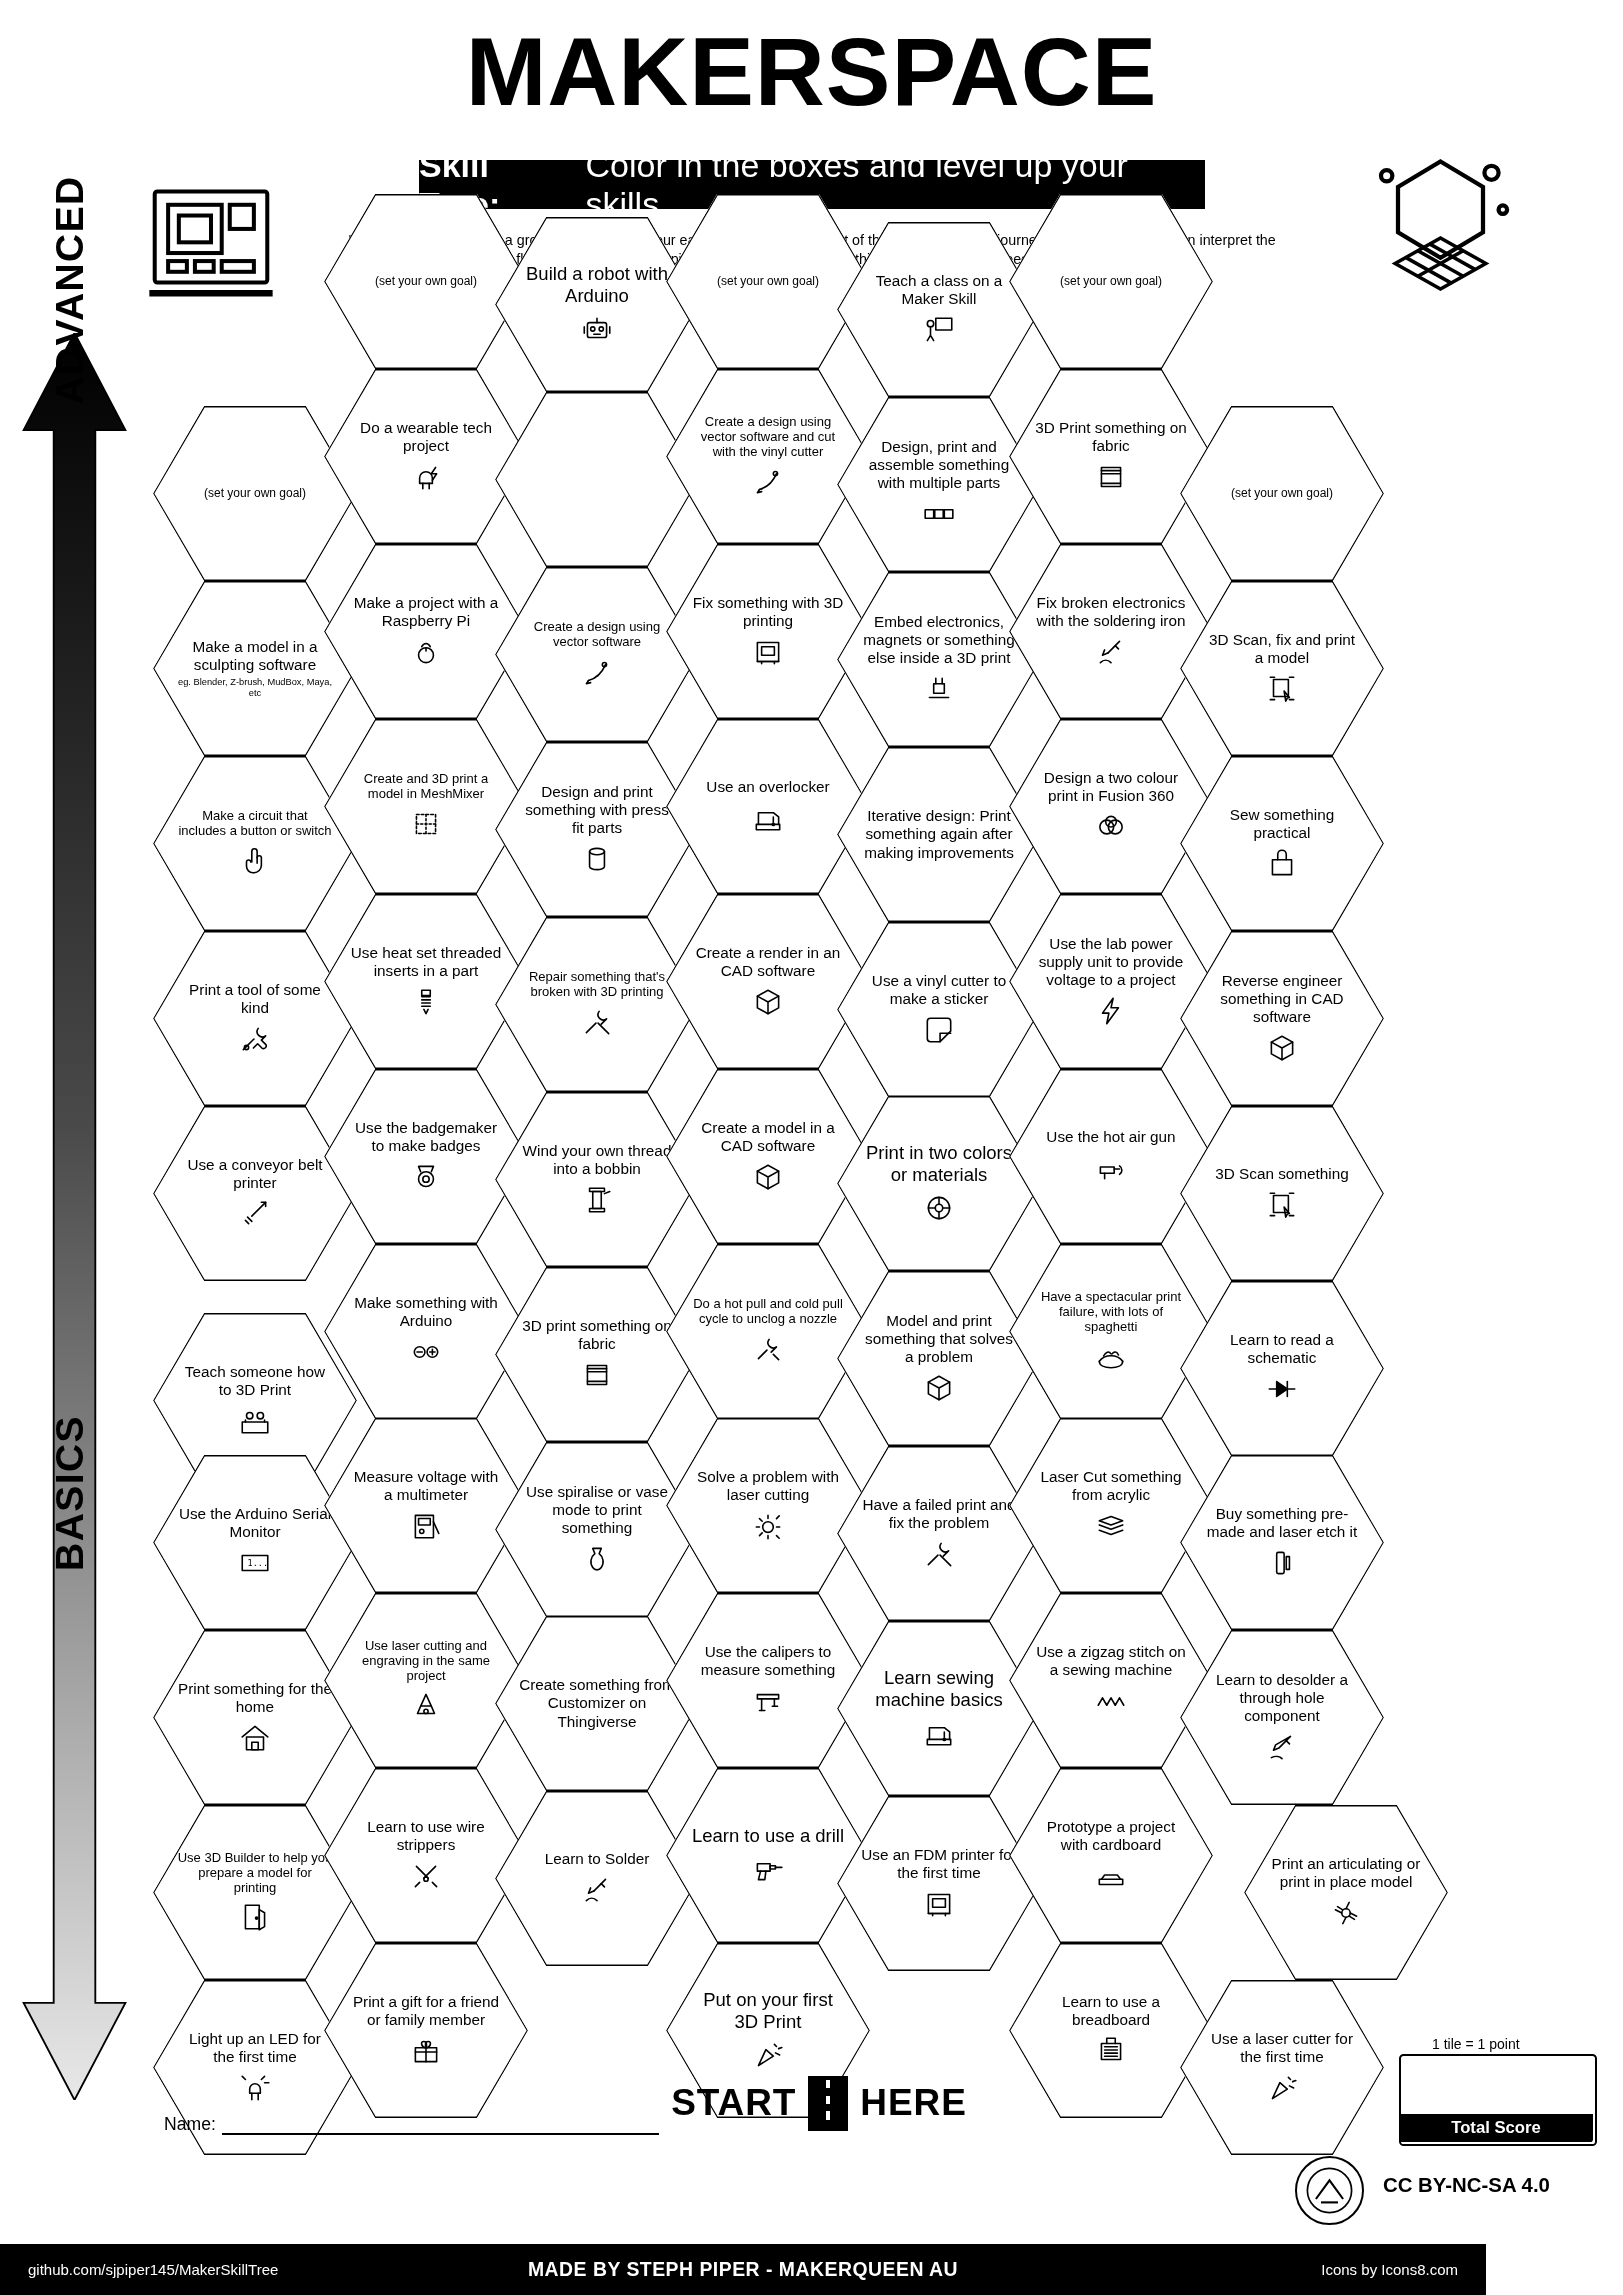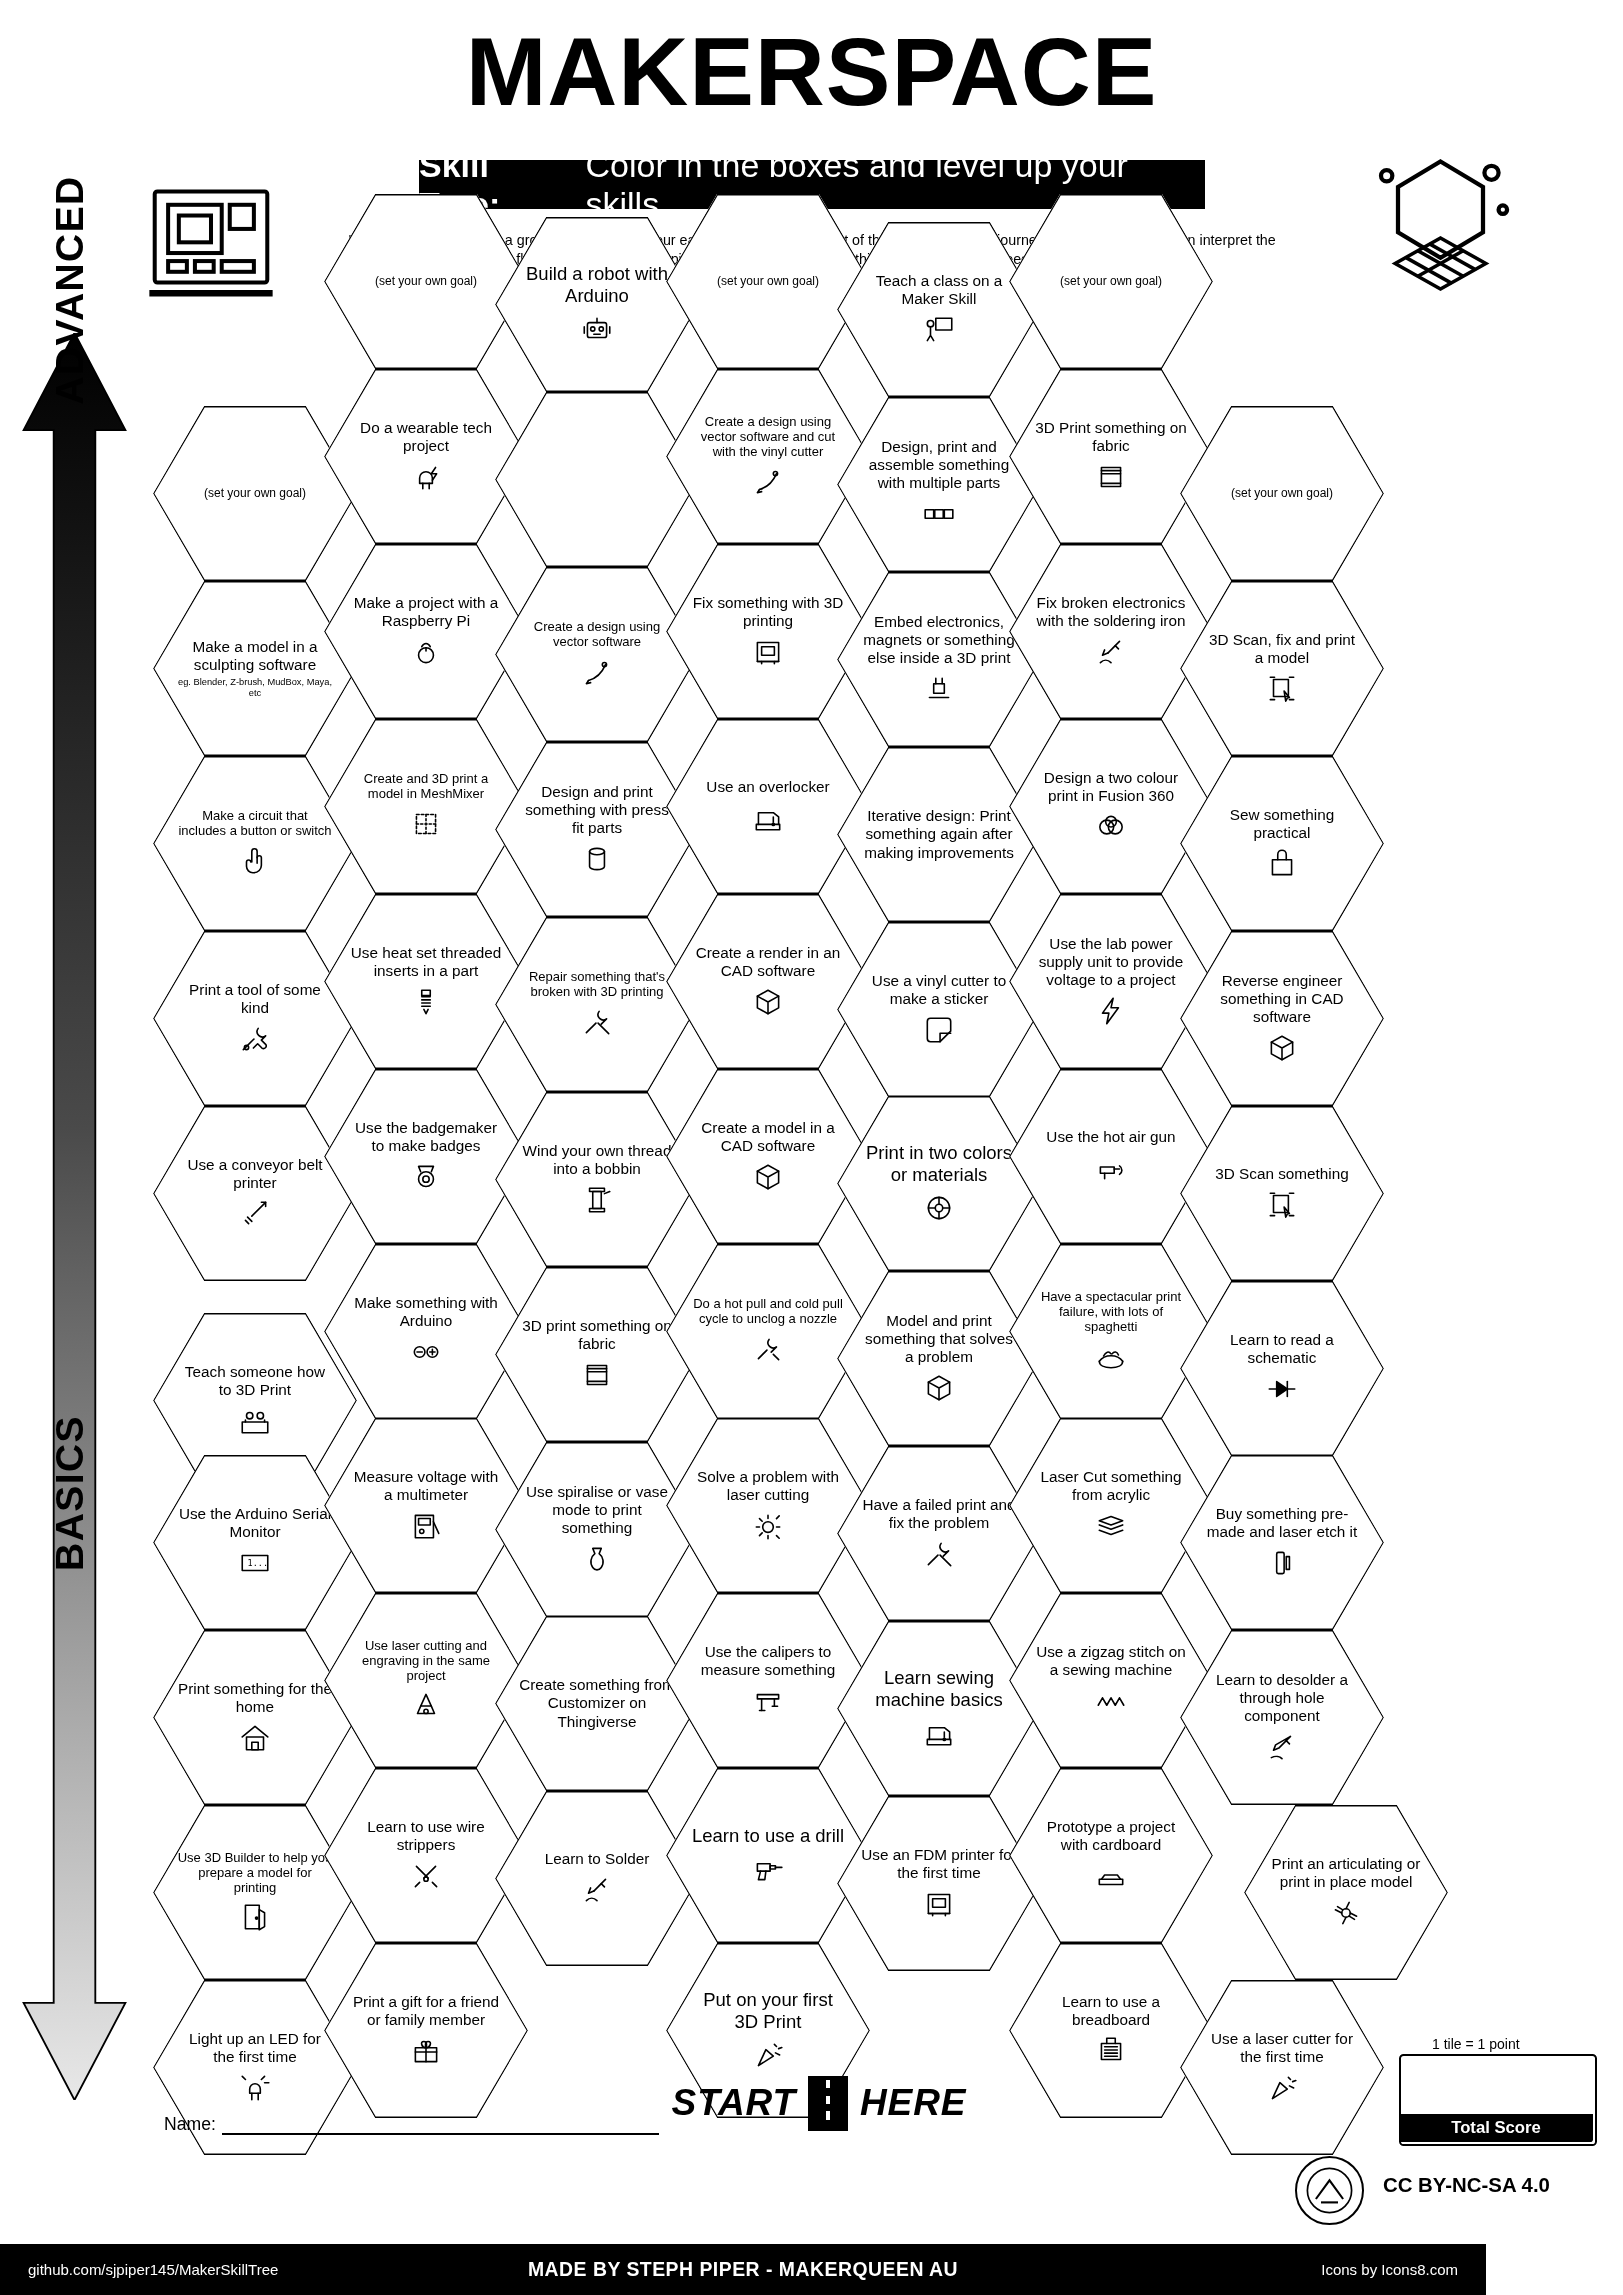--- a/index.html
+++ b/index.html
@@ -74,21 +74,21 @@
   .hex .tl.lg{font-size:18.5px;line-height:1.18;}
   .hex .tl.goal{font-size:12px;}
   .hex .sub{font-size:9.3px;line-height:1.15;}
   .hex .ic{font-size:29px;line-height:1;margin-top:1.9px;}
   .hex .ic svg{display:block;}
 
   
   .starthere{
     position:absolute;left:643px;top:2073px;width:352px;height:60px;
     display:flex;align-items:center;justify-content:center;gap:12px;
-    font-size:37px;font-weight:bold;letter-spacing:0.9px;font-style:italic;
+    font-size:37px;font-weight:bold;letter-spacing:0.9px;
   }
   .road{
     width:40px;height:55px;background:#000;position:relative;
   }
   .road:before{
     content:"";position:absolute;left:50%;top:4.6px;bottom:4.6px;width:3.7px;margin-left:-1.9px;
     background:repeating-linear-gradient(#fff 0 8.3px,#000 8.3px 15.7px);
   }
 
   

